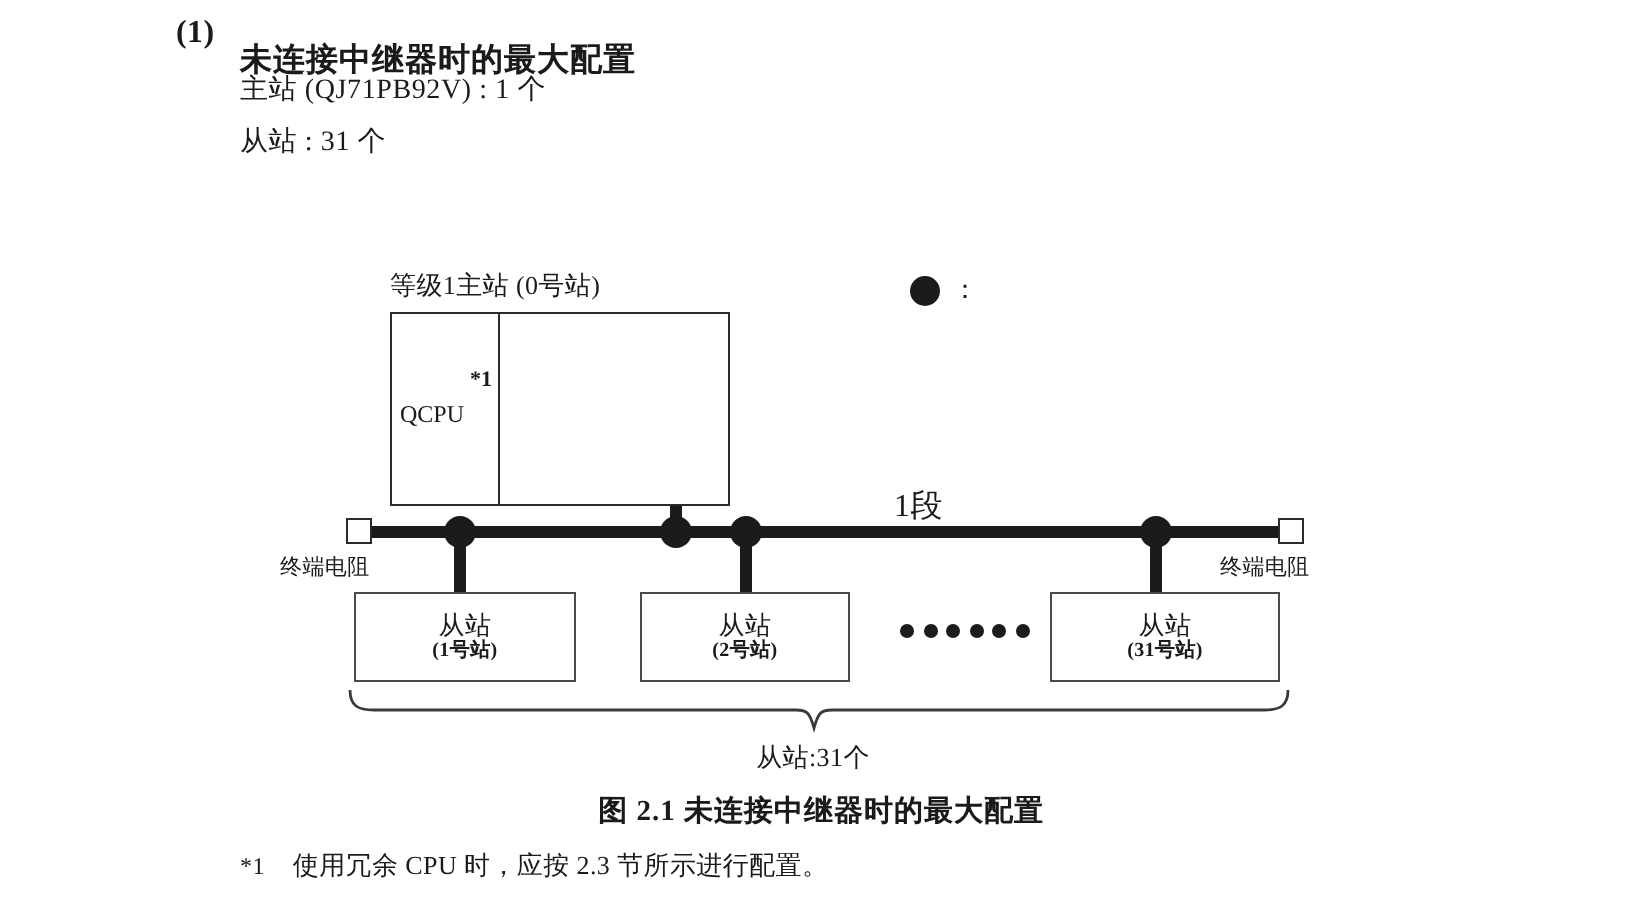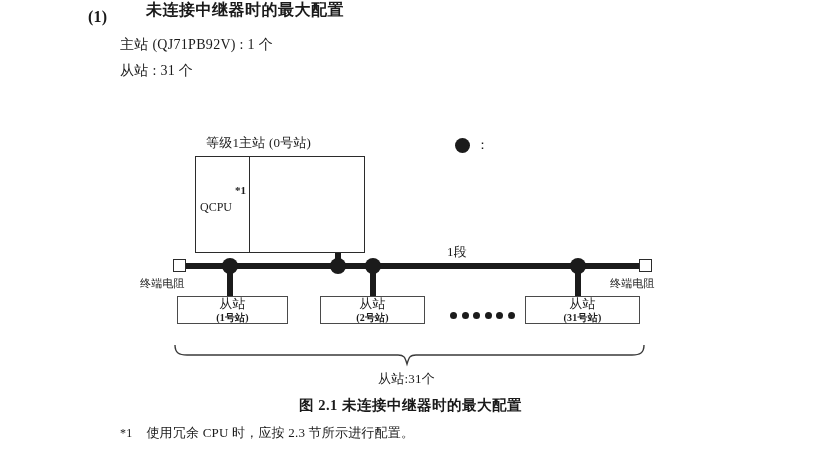--- a/index.html
+++ b/index.html
@@ -18,25 +18,24 @@
   .abs { position: absolute; }
 
   
   #heading-number {
     left: 88px; top: 8px;
     font-size: 16px;
     font-weight: bold;
     letter-spacing: 0.2px;
   }
   #heading-title {
-    left: 120px; top: 0;
+    left: 120px; top: 20px;
     font-size: 16px;
     font-weight: bold;
     letter-spacing: 0.5px;
-    margin-left: 26px;
   }
   .intro-line {
     left: 120px;
     font-size: 14px;
     letter-spacing: 0.3px;
     white-space: nowrap;
   }
   #intro-line-0 { top: 36px; }
   #intro-line-1 { top: 62px; }
 
@@ -56,21 +55,20 @@
   }
   #legend-colon { font-size: 13px; }
   #legend-text { font-size: 13px; letter-spacing: 0.3px; }
 
   
   #master-label {
     left: 195px; top: 134px;
     font-size: 13px;
     letter-spacing: 0.2px;
     white-space: nowrap;
-    margin-left: 11px;
   }
 
   
   #rack {
     left: 195px; top: 156px;
     width: 170px; height: 97px;
     border: 1.6px solid #2b2b2b;
     box-sizing: border-box;
     background: #ffffff;
     display: flex;
@@ -149,29 +147,29 @@
     width: 6px;
     background: #1b1b1b;
   }
   #drop-master  { left: 335px; top: 253px; height: 14px; }
   #drop-slave1  { left: 227px; top: 266px; height: 31px; }
   #drop-slave2  { left: 370px; top: 266px; height: 31px; }
   #drop-slave31 { left: 575px; top: 266px; height: 31px; }
 
   #segment-label {
     left: 447px; top: 243px;
-    font-size: 13px;
+    font-size: 16px;
     letter-spacing: 0.2px;
     text-align: right;
   }
 
   
   .slave-box {
     top: 296px;
-    height: 28px;
+    height: 45px;
     border: 1.4px solid #4a4a4a;
     box-sizing: border-box;
     background: #ffffff;
     display: flex;
     flex-direction: column;
     align-items: center;
     justify-content: center;
     line-height: 1.2;
     text-align: center;
   }

